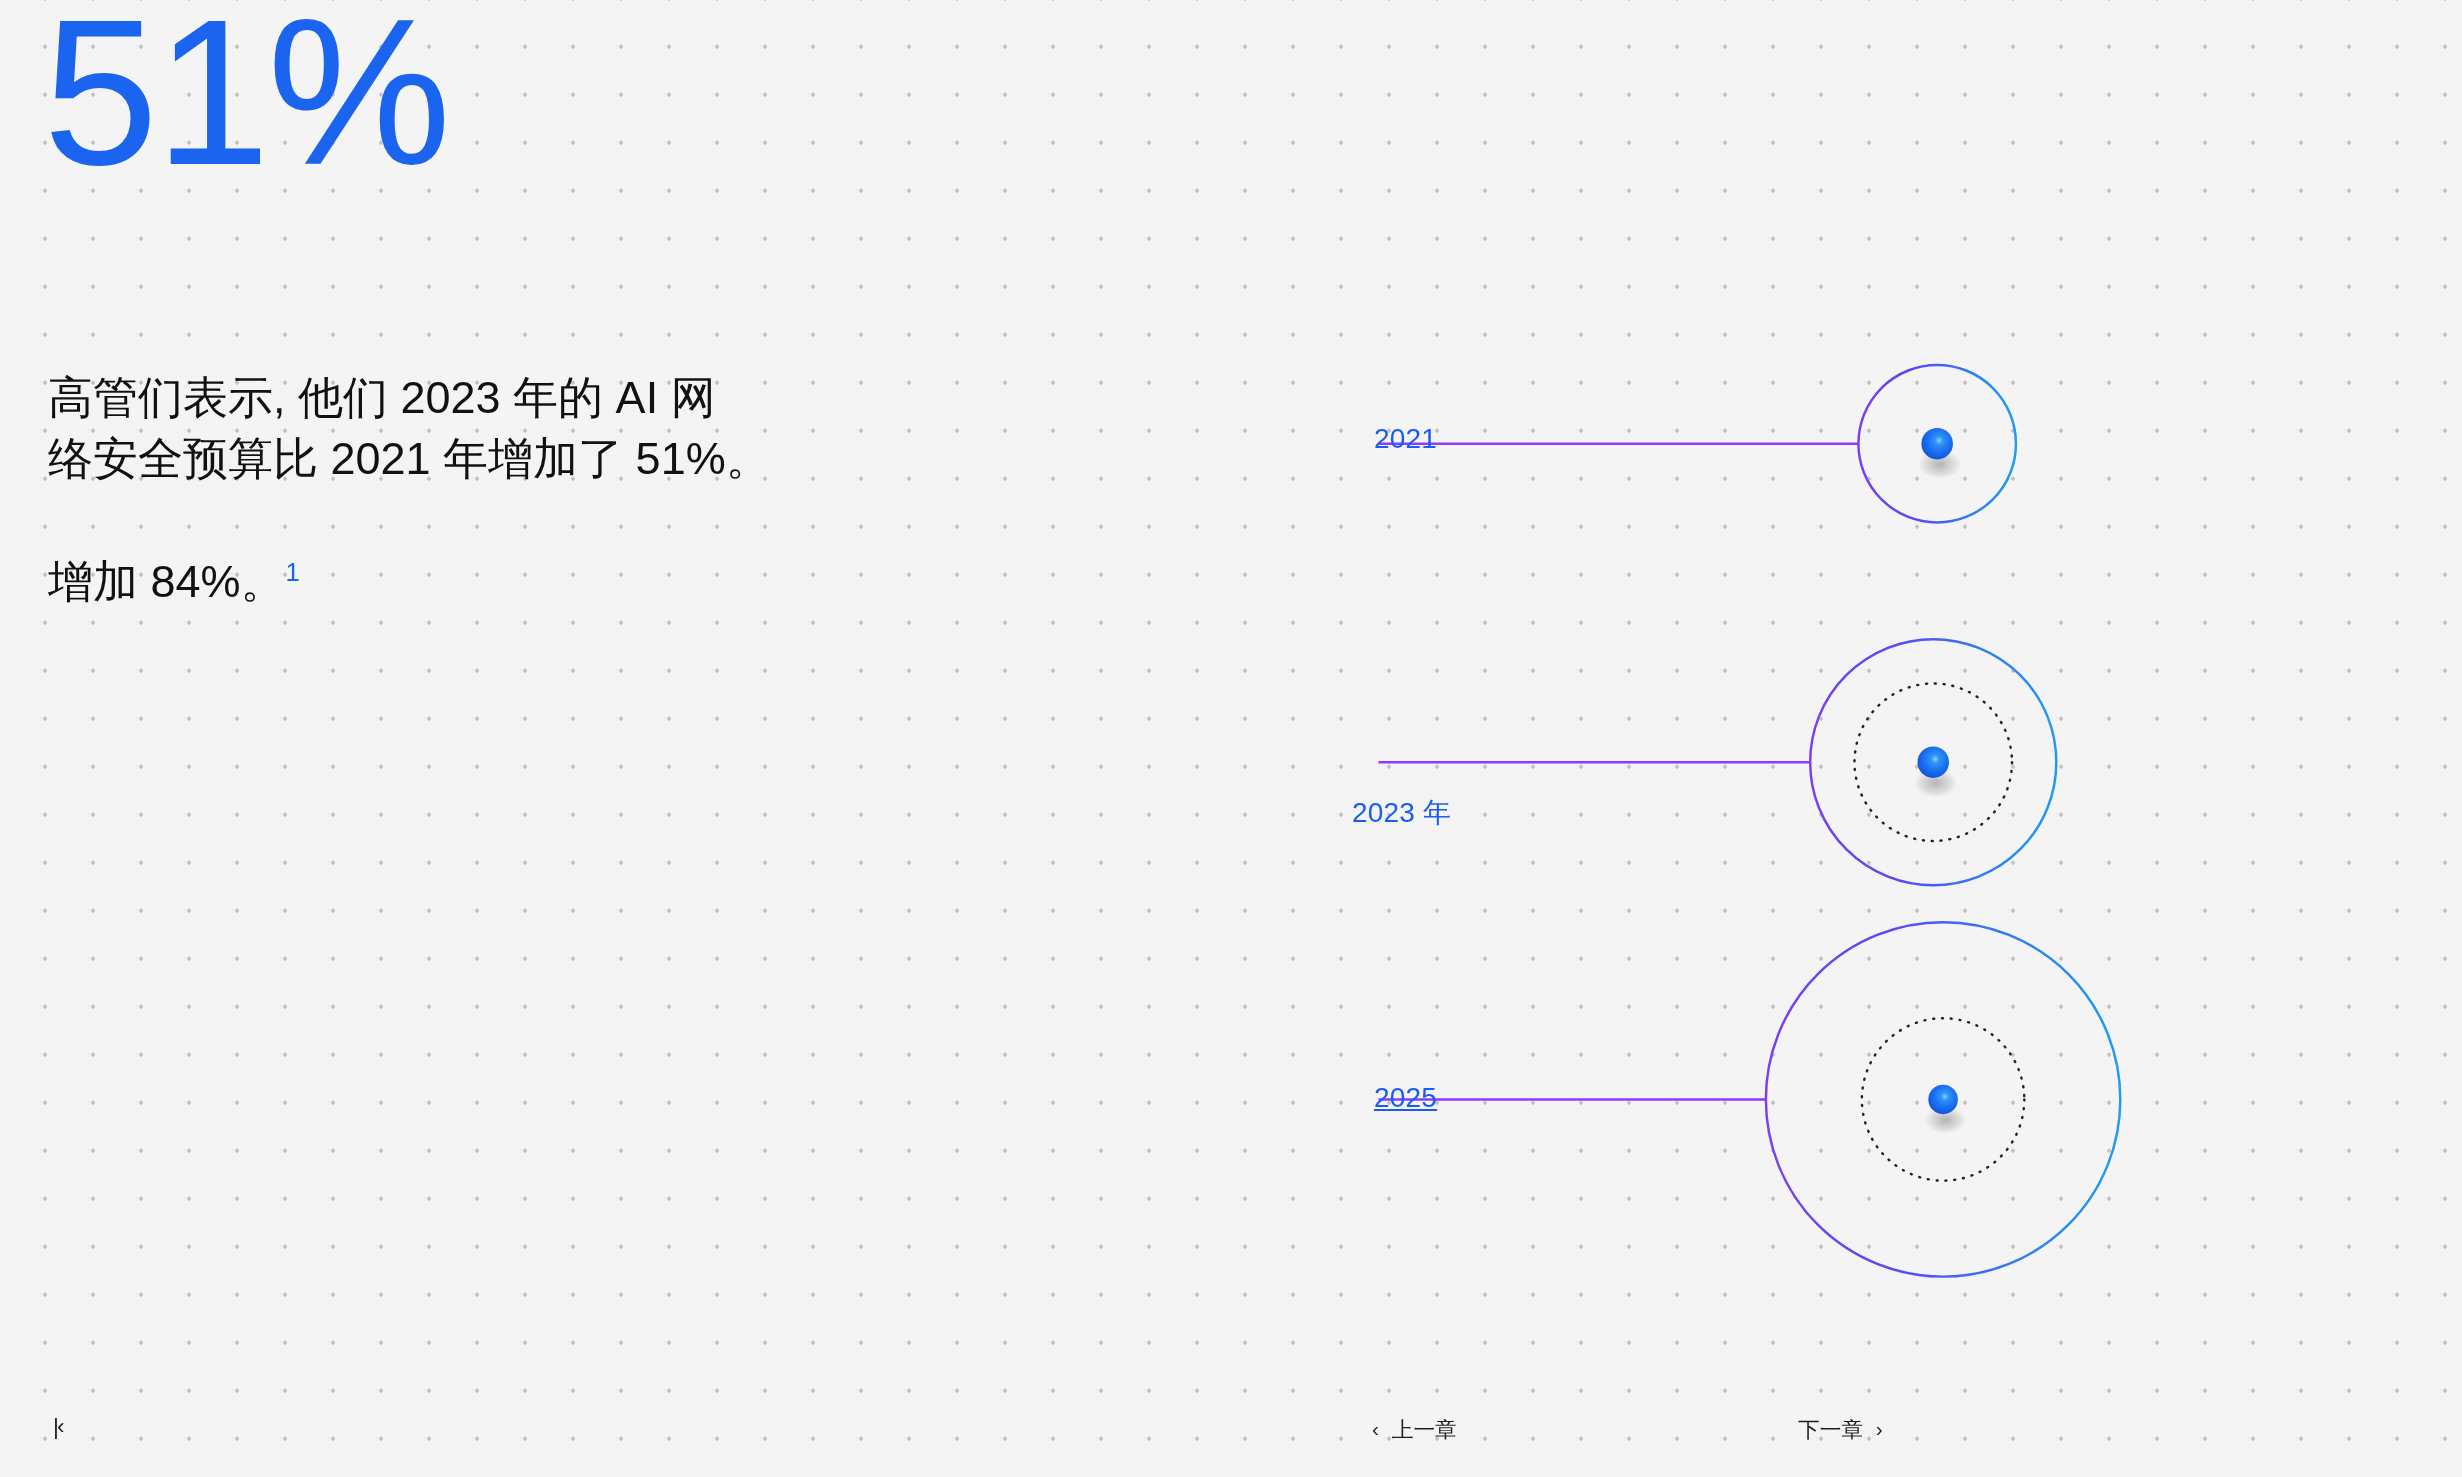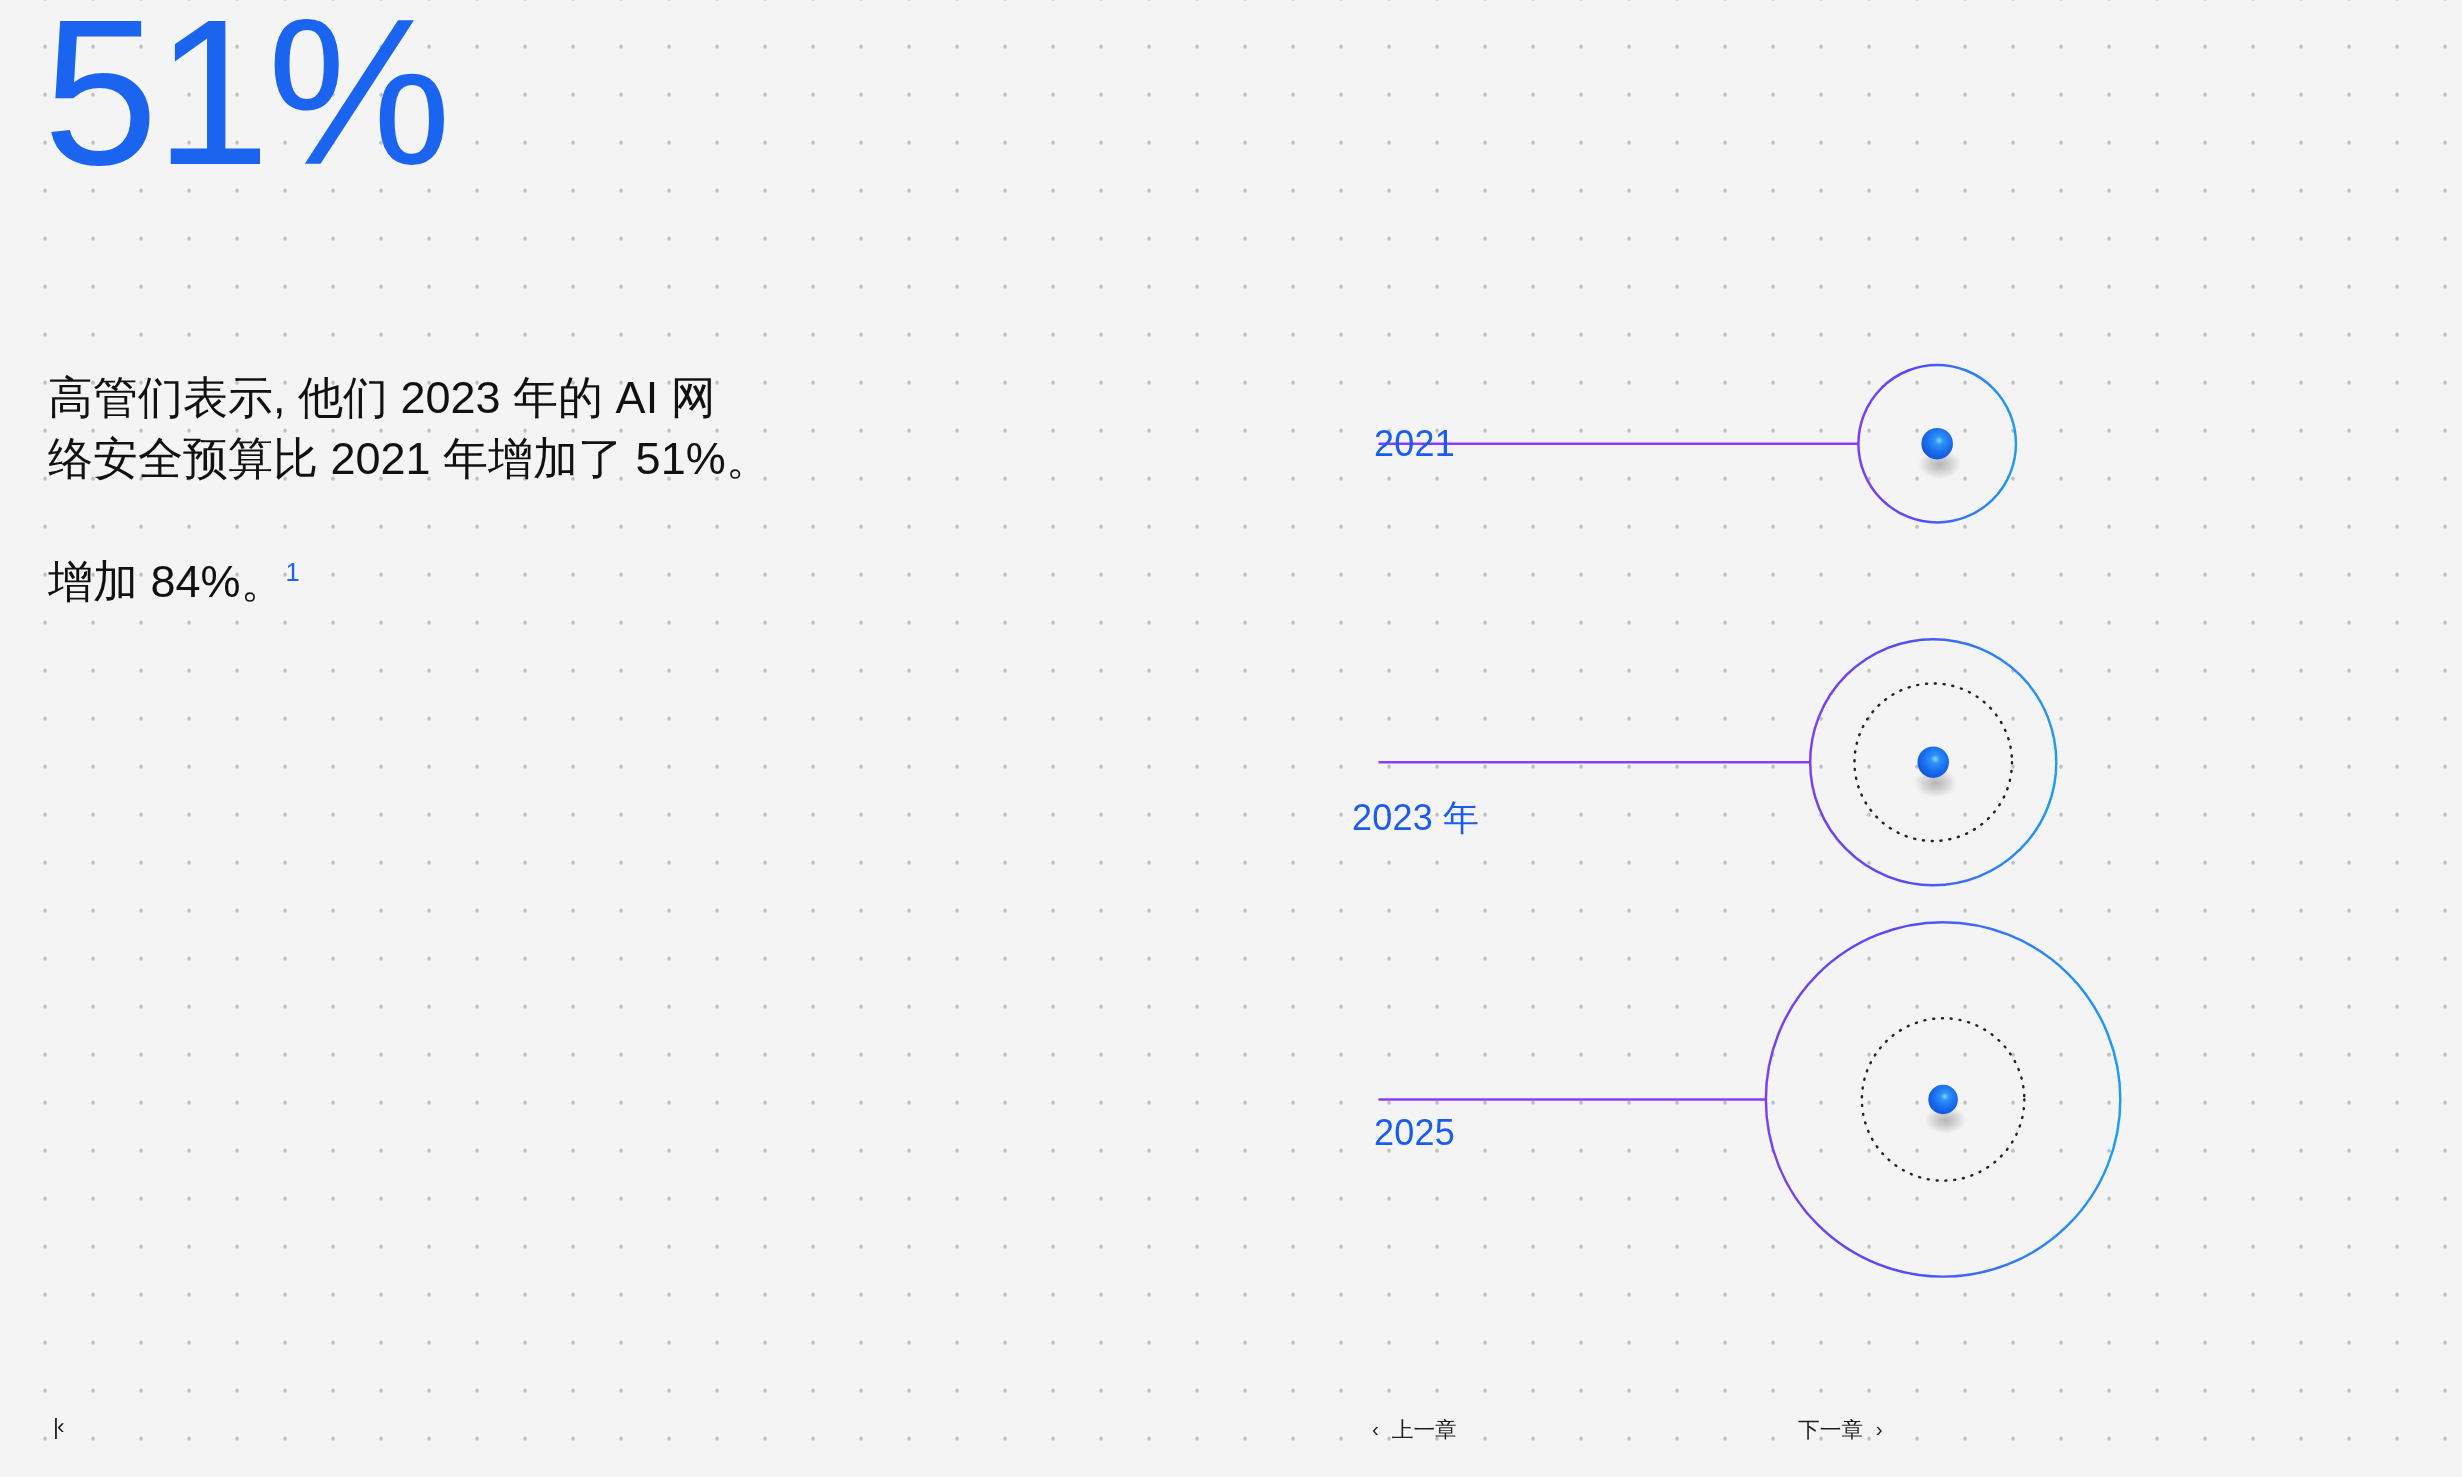--- a/index.html
+++ b/index.html
@@ -58,29 +58,29 @@
     position: absolute;
     left: 1280px;
     top: 276px;
     width: 1083px;
     height: 1064px;
   }
   #diagram svg { display: block; }
 
   .year-label {
     position: absolute;
-    font-size: 36px;
+    font-size: 28px;
     font-weight: 400;
     color: #1b5cf0;
     white-space: nowrap;
     letter-spacing: 0.2px;
   }
   #label-2021 { left: 1374px; top: 423px; }
   #label-2023 { left: 1352px; top: 747px; margin-top: 47px; }
-  #label-2025 { left: 1374px; top: 1112px; }
+  #label-2025 { left: 1374px; top: 1082px; text-decoration: underline; }
 
   
   #footer {
     position: absolute;
     left: 0;
     right: 0;
     bottom: 0;
     height: 89px;
   }
   .footer-btn {

